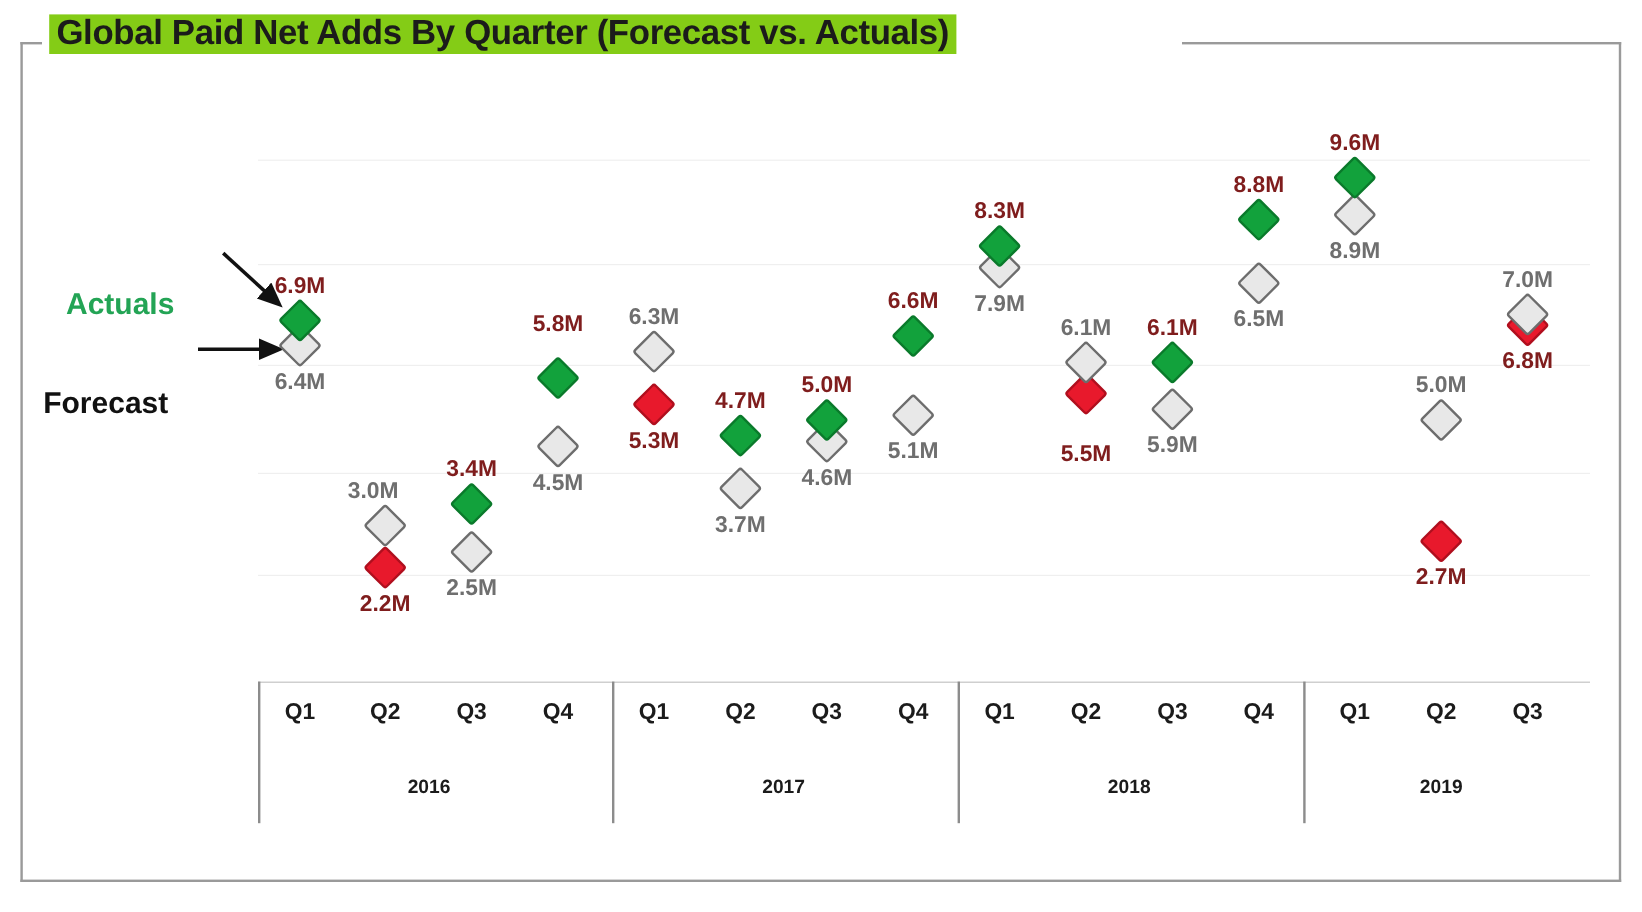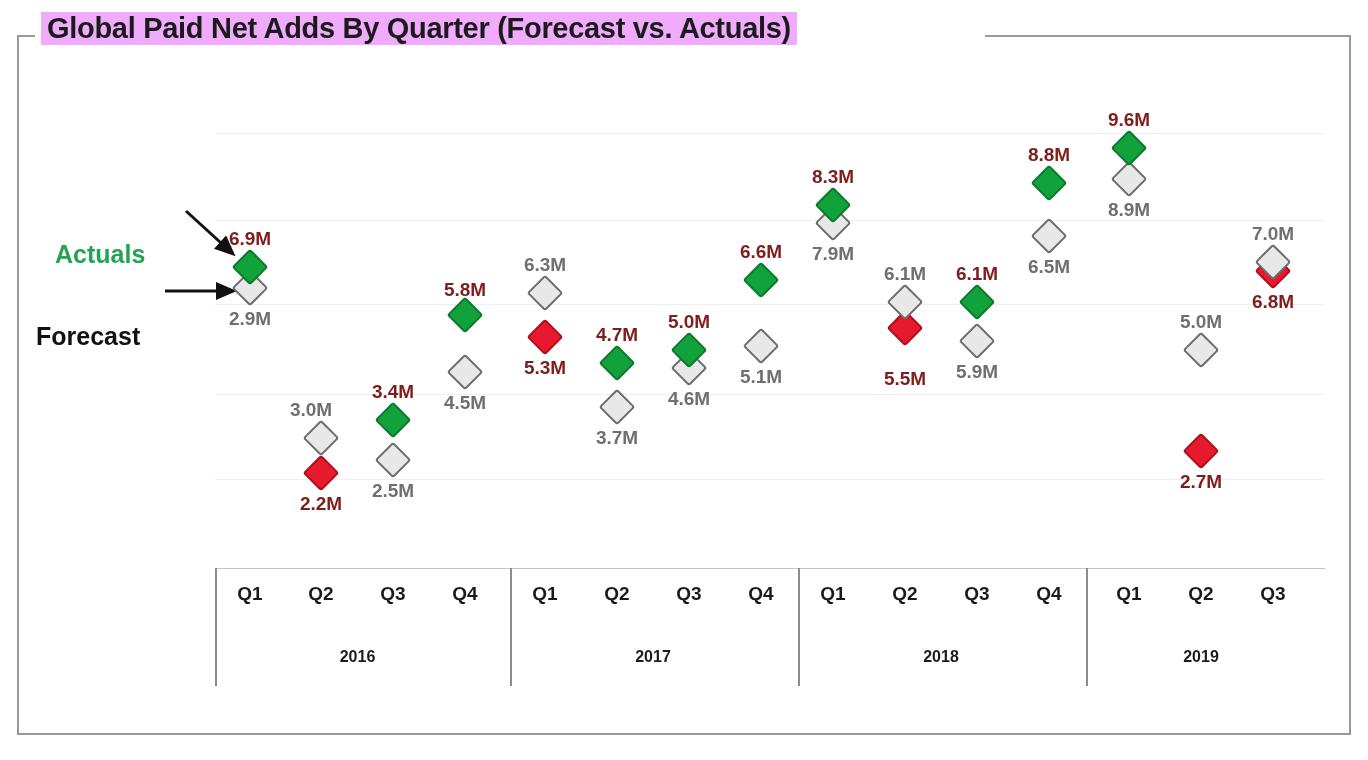--- a/index.html
+++ b/index.html
@@ -36,21 +36,21 @@
   
   .chart-title {
     position: absolute;
     left: 41px;
     top: 12px;
     font-size: 29px;
     font-weight: bold;
     color: #1b1b1b;
     letter-spacing: -0.3px;
     white-space: nowrap;
-    background: #f0abfc;
+    background: #84cc16;
     padding: 0 6px;
     font-stretch: condensed;
   }
 
   
   #plot {
     position: absolute;
     left: 0;
     top: 0;
     width: 1368px;
@@ -167,32 +167,32 @@
 
   <div id="plot">
       <div class="gridline" style="top: 132.635px;"></div>
       <div class="gridline" style="top: 220.435px;"></div>
       <div class="gridline" style="top: 303.845px;"></div>
       <div class="gridline" style="top: 393.84px;"></div>
       <div class="gridline" style="top: 479.445px;"></div>
       <div class="marker forecast" title="2016 Q1 forecast 6.4M" style="left: 250px; top: 288.48px;"></div>
       <div class="marker actual-up" title="2016 Q1 actual 6.9M" style="left: 250px; top: 266.53px;"></div>
       <div class="vlabel actual" style="left: 250px; top: 228.53px;">6.9M</div>
-      <div class="vlabel forecast" style="left: 250px; top: 309.48px;">2.9M</div>
+      <div class="vlabel forecast" style="left: 250px; top: 309.48px;">6.4M</div>
       <div class="marker forecast" title="2016 Q2 forecast 3.0M" style="left: 321px; top: 437.74px;"></div>
       <div class="marker actual-down" title="2016 Q2 actual 2.2M" style="left: 321px; top: 472.86px;"></div>
       <div class="vlabel actual" style="left: 321px; top: 493.86px;">2.2M</div>
       <div class="vlabel forecast" style="left: 311px; top: 399.74px;">3.0M</div>
       <div class="marker forecast" title="2016 Q3 forecast 2.5M" style="left: 393px; top: 459.69px;"></div>
       <div class="marker actual-up" title="2016 Q3 actual 3.4M" style="left: 393px; top: 420.18px;"></div>
       <div class="vlabel actual" style="left: 393px; top: 382.18px;">3.4M</div>
       <div class="vlabel forecast" style="left: 393px; top: 480.69px;">2.5M</div>
       <div class="marker forecast" title="2016 Q4 forecast 4.5M" style="left: 465px; top: 371.89px;"></div>
       <div class="marker actual-up" title="2016 Q4 actual 5.8M" style="left: 465px; top: 314.82px;"></div>
-      <div class="vlabel actual" style="left: 465px; top: 280px;">5.8M</div>
+      <div class="vlabel actual" style="left: 465px; top: 261px;">5.8M</div>
       <div class="vlabel forecast" style="left: 465px; top: 392.89px;">4.5M</div>
       <div class="marker forecast" title="2017 Q1 forecast 6.3M" style="left: 545px; top: 292.87px;"></div>
       <div class="marker actual-down" title="2017 Q1 actual 5.3M" style="left: 545px; top: 336.77px;"></div>
       <div class="vlabel actual" style="left: 545px; top: 357.77px;">5.3M</div>
       <div class="vlabel forecast" style="left: 545px; top: 254.87px;">6.3M</div>
       <div class="marker forecast" title="2017 Q2 forecast 3.7M" style="left: 617px; top: 407.01px;"></div>
       <div class="marker actual-up" title="2017 Q2 actual 4.7M" style="left: 617px; top: 363.11px;"></div>
       <div class="vlabel actual" style="left: 617px; top: 325.11px;">4.7M</div>
       <div class="vlabel forecast" style="left: 617px; top: 428.01px;">3.7M</div>
       <div class="marker forecast" title="2017 Q3 forecast 4.6M" style="left: 689px; top: 367.5px;"></div>

